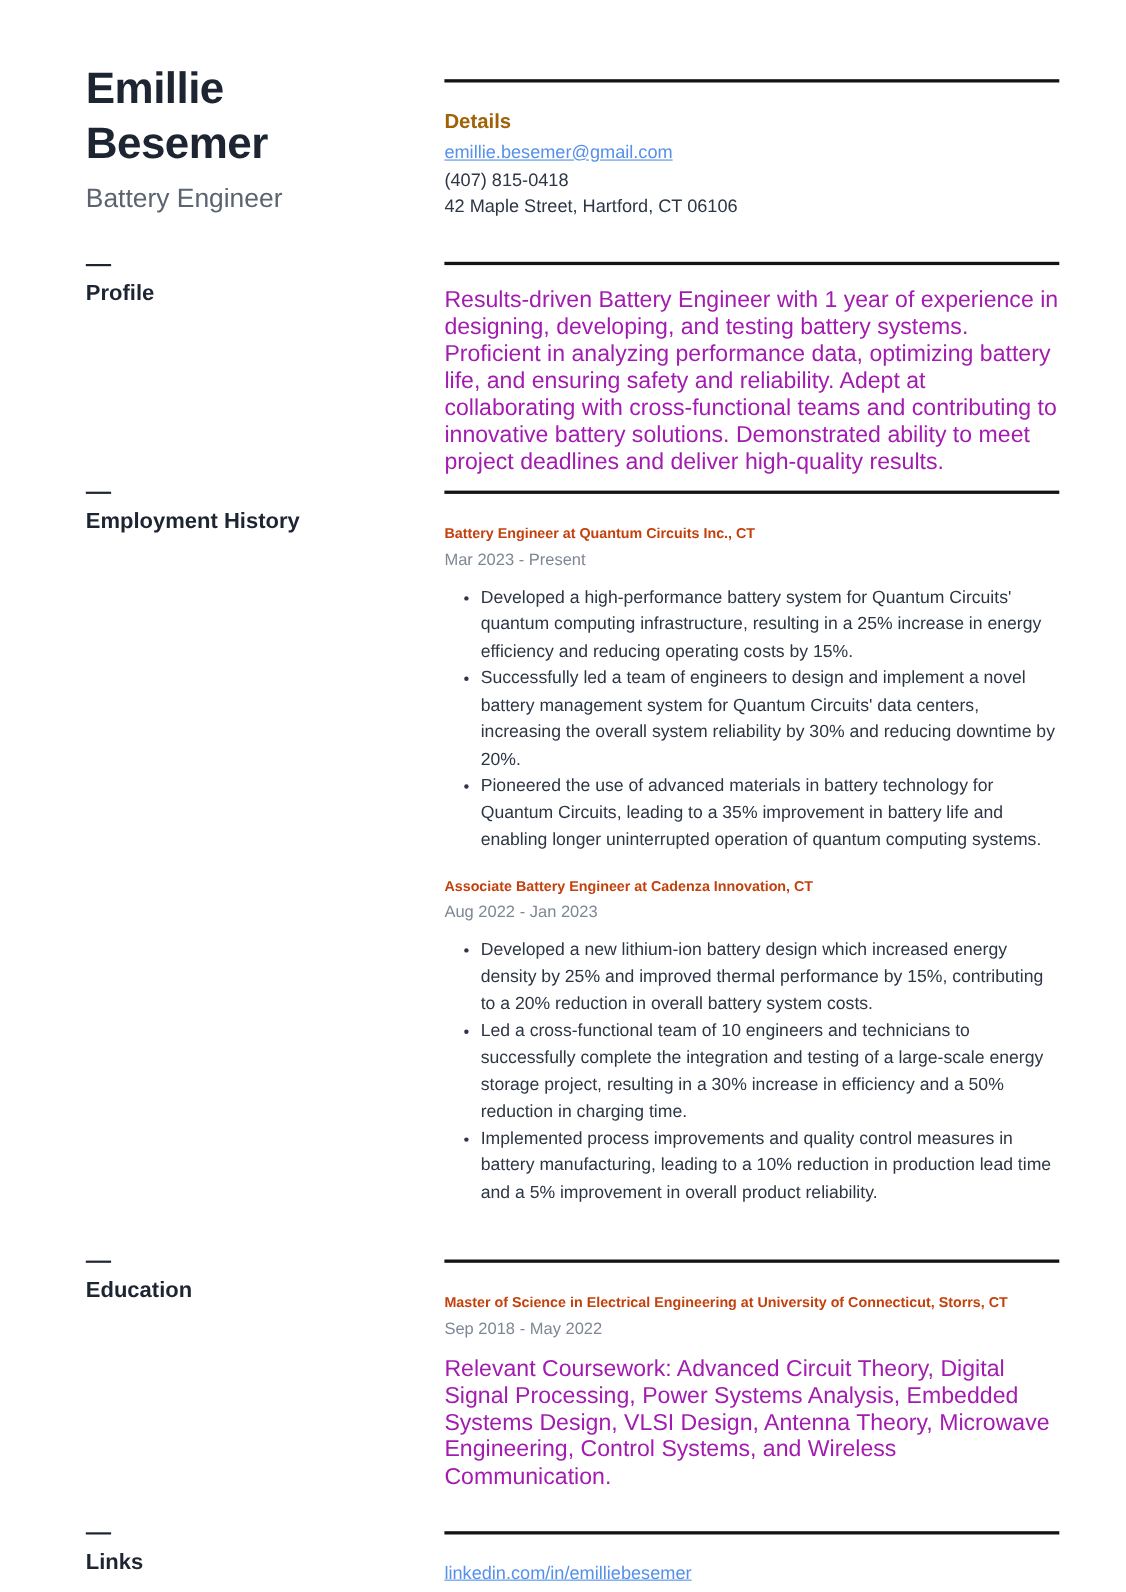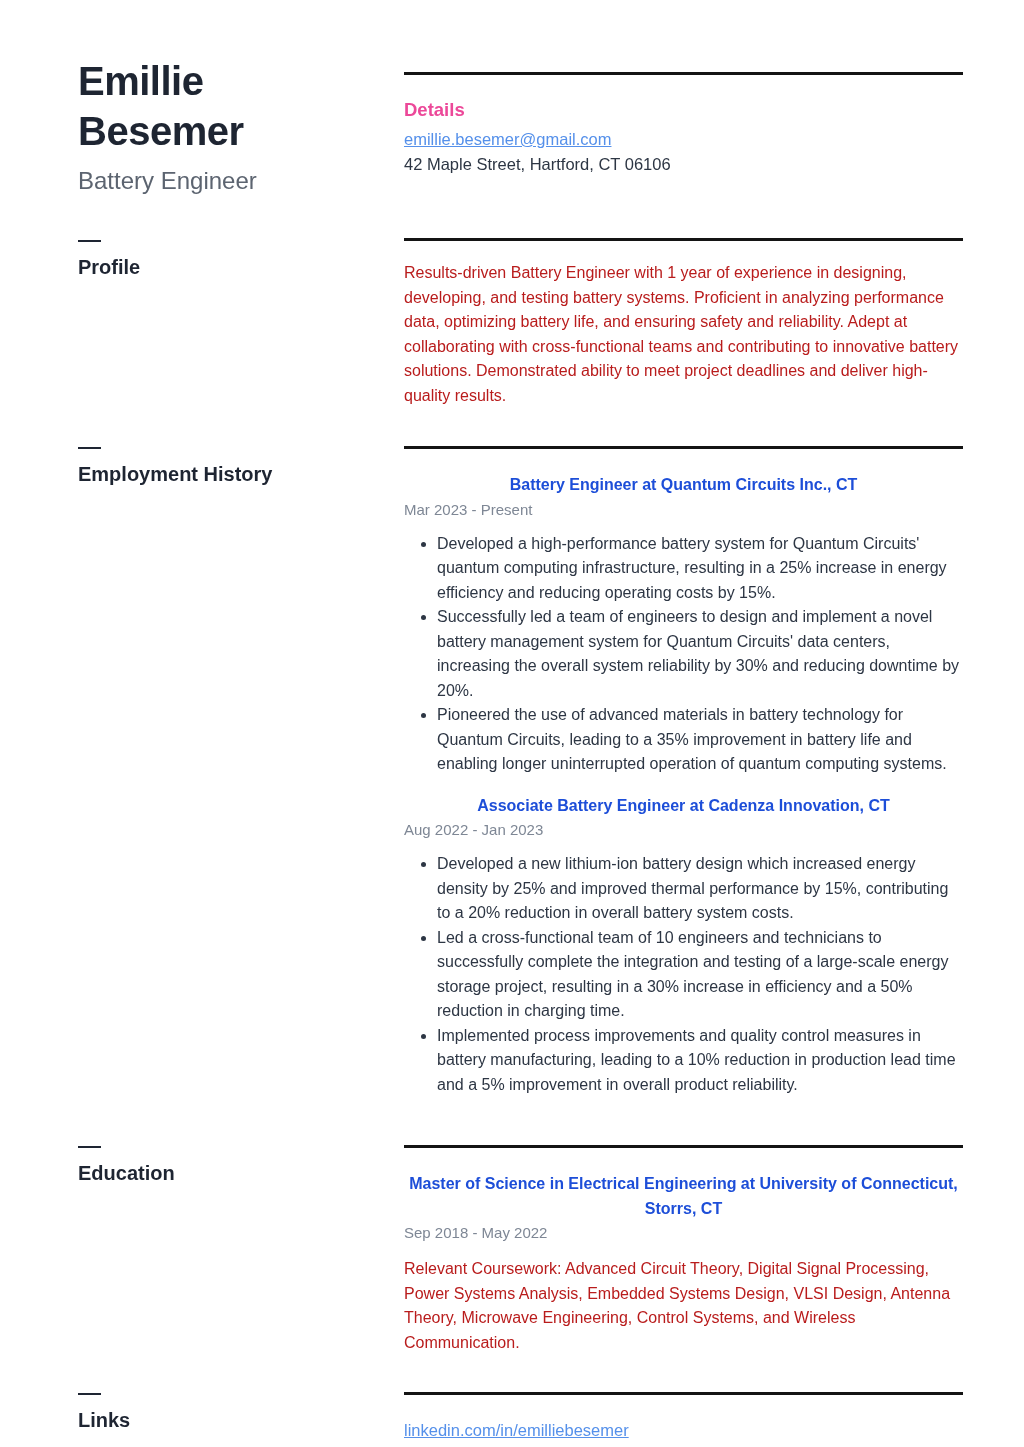--- a/index.html
+++ b/index.html
@@ -59,41 +59,40 @@
   .rcol.employment { top: 446px; }
   .rcol.education  { top: 1145px; }
   .rcol.links      { top: 1392px; }
 
   .rule { height: 3px; background: #141414; }
 
   .details-heading {
     margin-top: 23px;
     font-size: 18.5px;
     font-weight: bold;
-    color: #ec4899;
+    color: #a16207;
     line-height: 24px;
   }
   .contact-list { margin-top: 5px; }
   .contact-line { font-size: 16.5px; line-height: 24.5px; color: #2d3644; }
 
   a.link, .link {
     color: #5590ea;
     text-decoration: underline;
     cursor: pointer;
   }
 
-  .body-text { font-size: 16px; line-height: 24.5px; color: #b91c1c; }
+  .body-text { font-size: 21px; line-height: 24.5px; color: #a21caf; }
   .profile-text { margin-top: 20px; }
 
   .job-title, .degree-title {
-    font-size: 16px;
-    font-weight: bold;
-    color: #1d4ed8;
+    font-size: 13px;
+    font-weight: bold;
+    color: #c2410c;
     line-height: 24.5px;
-    text-align: center;
   }
   .job { margin-top: 24px; }
   .job + .job { margin-top: 17px; }
   .dates {
     font-size: 15px;
     line-height: 22px;
     color: #7e8795;
     margin-top: 1px;
   }
   ul.bullets {
@@ -142,20 +141,21 @@
     <div class="side-heading">Education</div>
   </div>
 
   <div class="rcol details">
     <div class="rule"></div>
     <div class="details-heading">Details</div>
     <div class="contact-list">
       <div class="contact-line">
         <a class="link">emillie.besemer@gmail.com</a>
       </div>
+      <div class="contact-line">(407) 815-0418</div>
       <div class="contact-line">42 Maple Street, Hartford, CT 06106</div>
     </div>
   </div>
 
   <div class="rcol profile">
     <div class="rule"></div>
     <p class="body-text profile-text">Results-driven Battery Engineer with 1 year of experience in designing, developing, and testing battery systems. Proficient in analyzing performance data, optimizing battery life, and ensuring safety and reliability. Adept at collaborating with cross-functional teams and contributing to innovative battery solutions. Demonstrated ability to meet project deadlines and deliver high-quality results.</p>
   </div>
 
   <div class="rcol employment">

